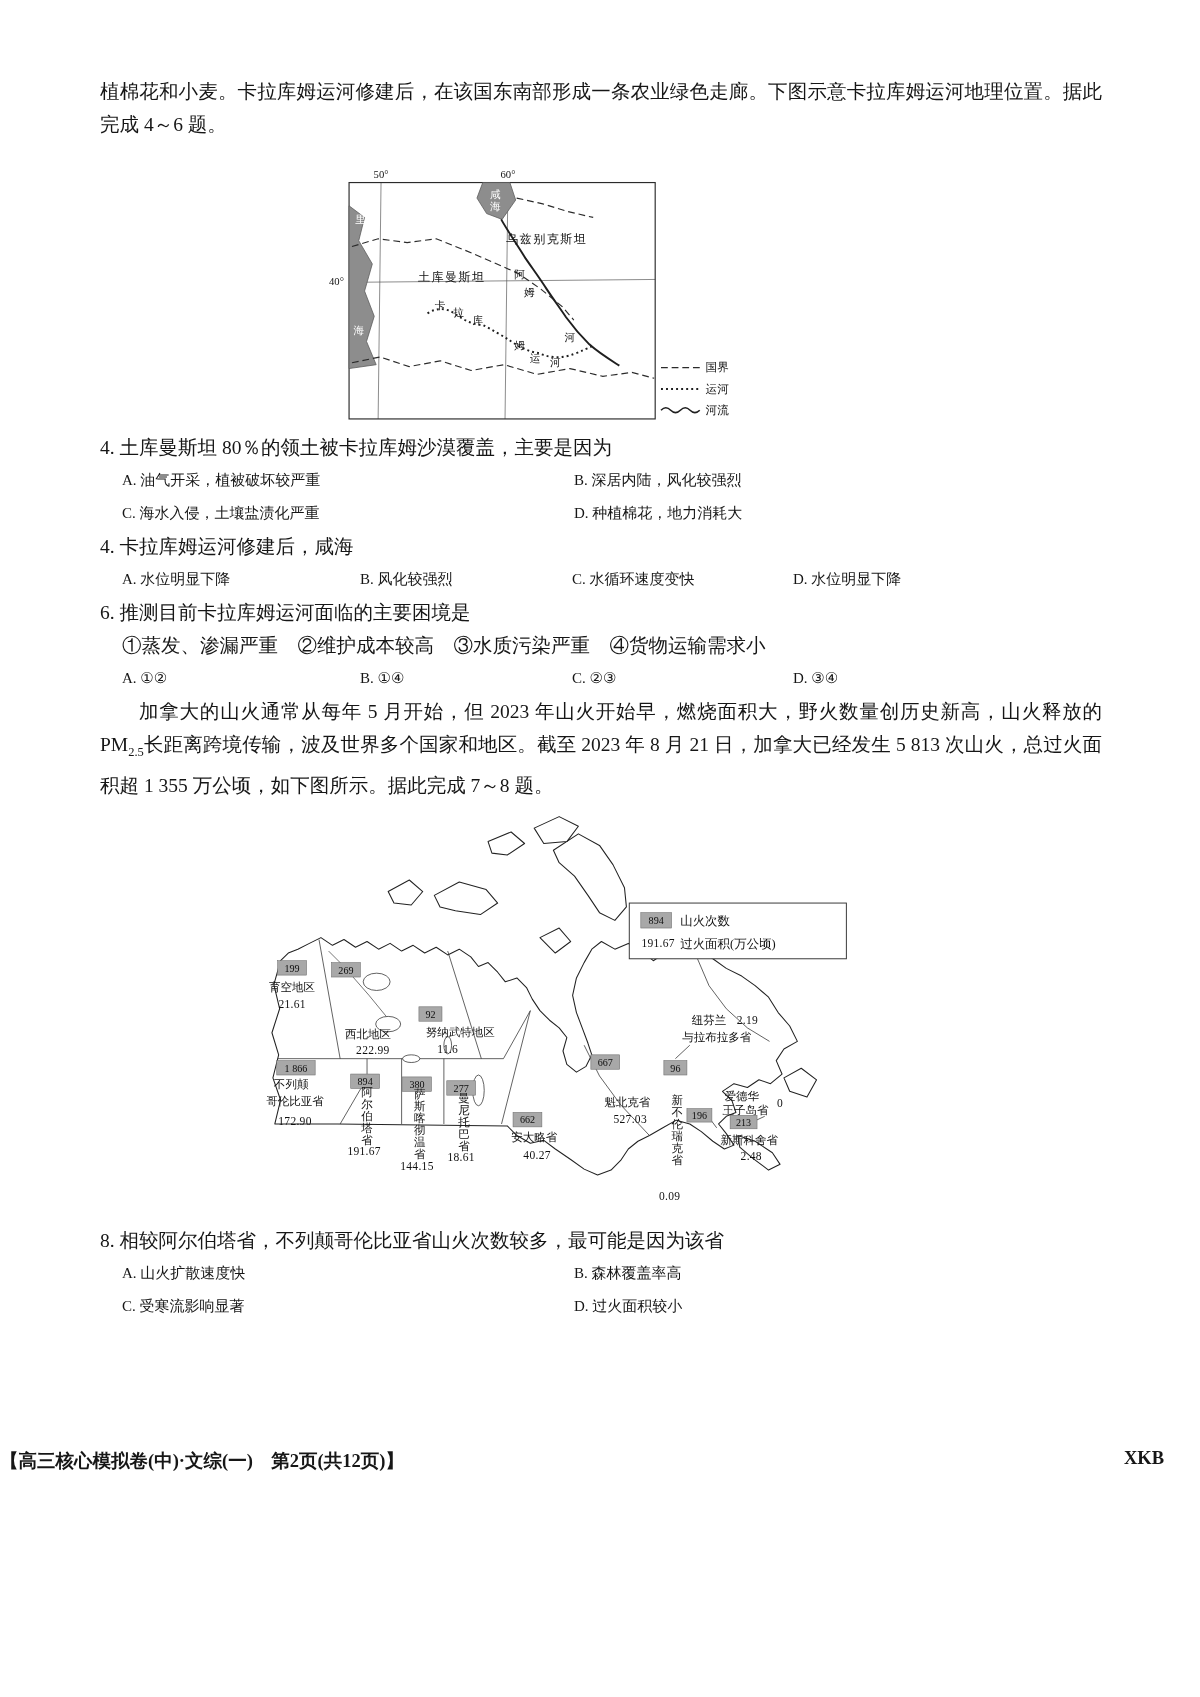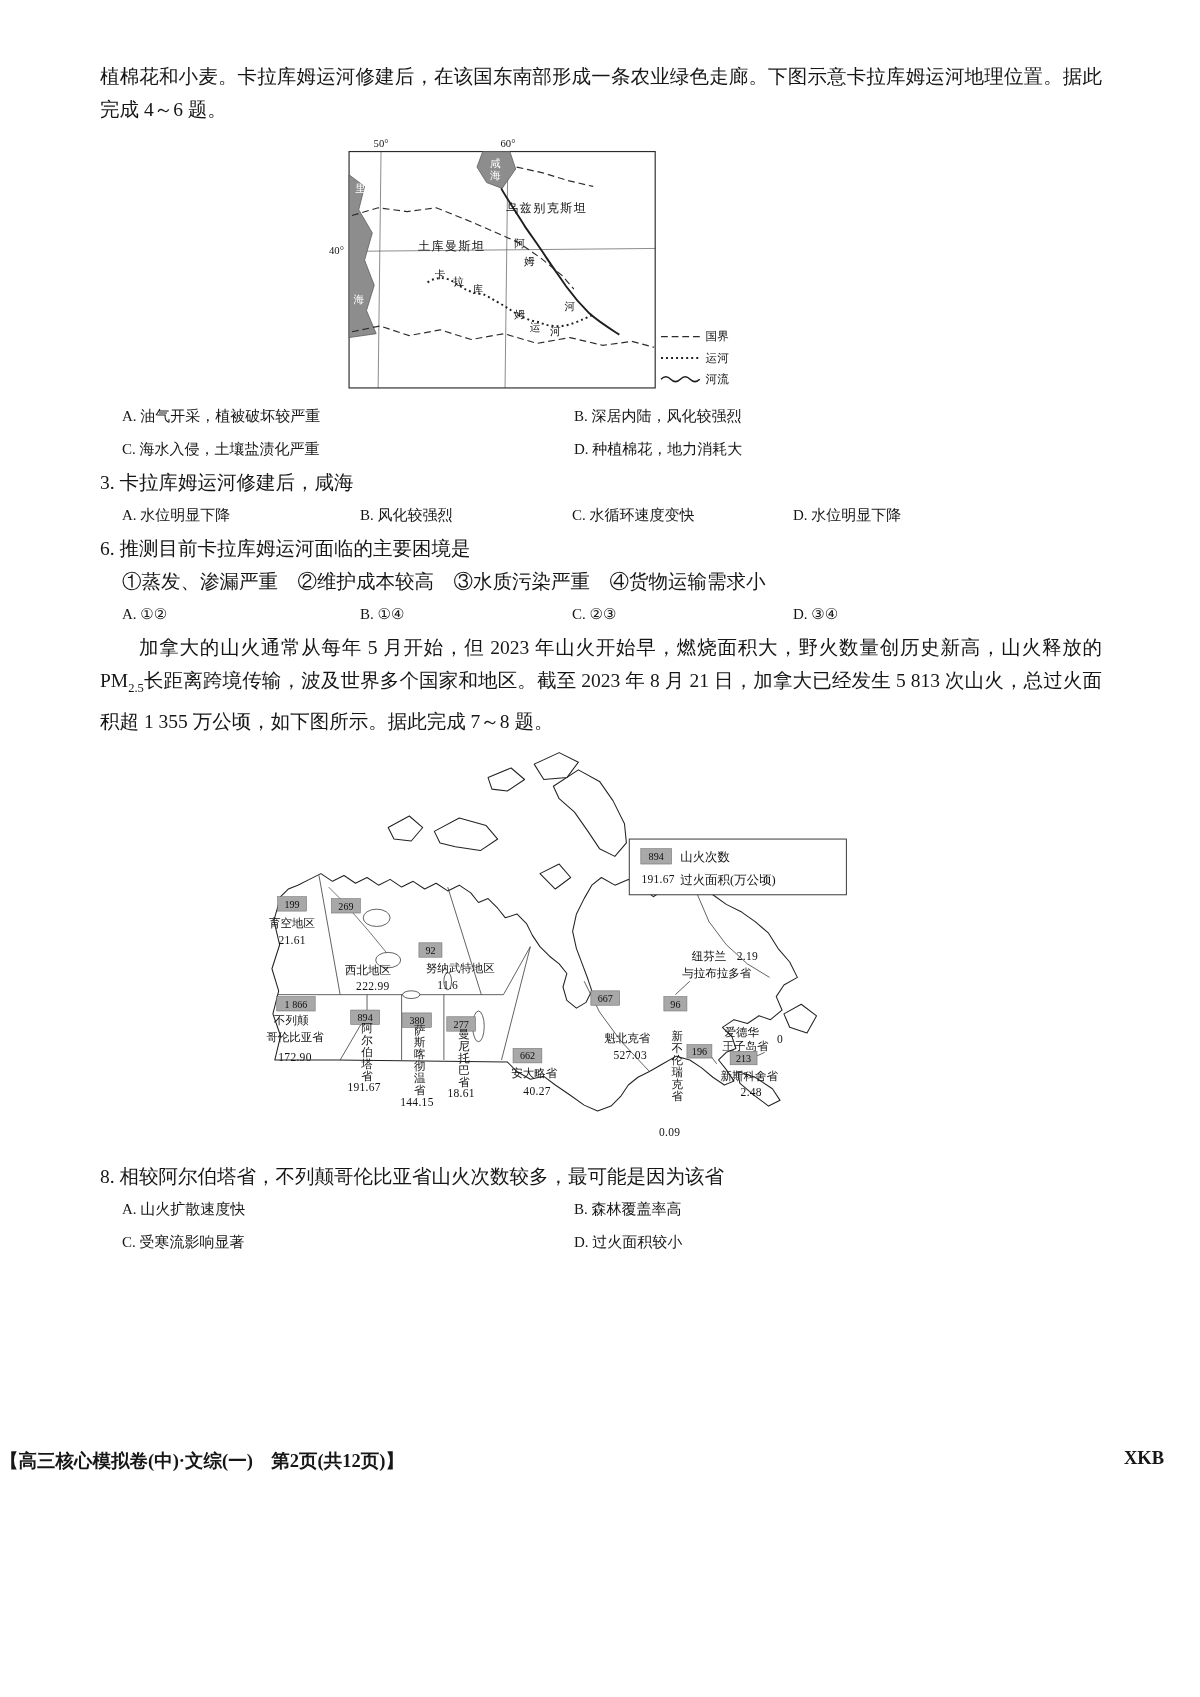--- a/index.html
+++ b/index.html
@@ -1,22 +1,22 @@
 <!DOCTYPE html>
 <html><head>
 <meta charset="utf-8">
 <style>
 *{margin:0;padding:0;box-sizing:border-box}
 body{width:1200px;height:1697px;background:#ffffff;color:#161616;
      font-family:"Liberation Serif","DejaVu Serif",serif;position:relative;overflow:hidden}
-.page{position:absolute;inset:0;padding:60px 98px 0 100px}
+.page{position:absolute;inset:0;padding:75px 98px 0 100px}
 .body-text{font-size:19.5px;line-height:33px;text-align:justify}
 .indent{text-indent:2em}
 sub.pm{font-size:12.5px}
-.map1-wrap{margin:12px 0 5px 220px;width:465px}
+.map1-wrap{margin:28px 0 5px 220px;width:465px}
 .map2-wrap{margin:5px 0 4px 146px;width:634px}
 svg{display:block}
 .stem{font-size:19.5px;line-height:33px}
 .opts{display:flex;padding-left:22px;font-size:15px;line-height:33px}
 .opts .opt{white-space:nowrap}
 .opts-2 .opt:first-child{width:452px}
 .opts-4 .opt:nth-child(1){width:238px}
 .opts-4 .opt:nth-child(2){width:212px}
 .opts-4 .opt:nth-child(3){width:221px}
 .subline{padding-left:22px;font-size:19.5px;line-height:33px}
@@ -103,32 +103,33 @@
         <text class="leg" x="398" y="209">国界</text>
         <line class="canal" x1="352" y1="227" x2="392" y2="227"></line>
         <text class="leg" x="398" y="231">运河</text>
         <path class="wavy" d="M352,249 q5,-5 10,0 q5,5 10,0 q5,-5 10,0 q5,5 10,0"></path>
         <text class="leg" x="398" y="253">河流</text>
       </g>
     </svg>
   </div>
 
   <div class="qblock">
+    <p class="stem">4. 土库曼斯坦 80％的领土被卡拉库姆沙漠覆盖，主要是因为</p>
     <div class="opts opts-2">
       <span class="opt">A. 油气开采，植被破坏较严重</span>
       <span class="opt">B. 深居内陆，风化较强烈</span>
     </div>
     <div class="opts opts-2">
       <span class="opt">C. 海水入侵，土壤盐渍化严重</span>
       <span class="opt">D. 种植棉花，地力消耗大</span>
     </div>
   </div>
 
   <div class="qblock">
-    <p class="stem">3. 卡拉库姆运河修建后，咸海</p>
+    <p class="stem">4. 卡拉库姆运河修建后，咸海</p>
     <div class="opts opts-4">
       <span class="opt">A. 水位明显下降</span>
       <span class="opt">B. 风化较强烈</span>
       <span class="opt">C. 水循环速度变快</span>
       <span class="opt">D. 水位明显下降</span>
     </div>
   </div>
 
   <div class="qblock">
     <p class="stem">6. 推测目前卡拉库姆运河面临的主要困境是</p>

